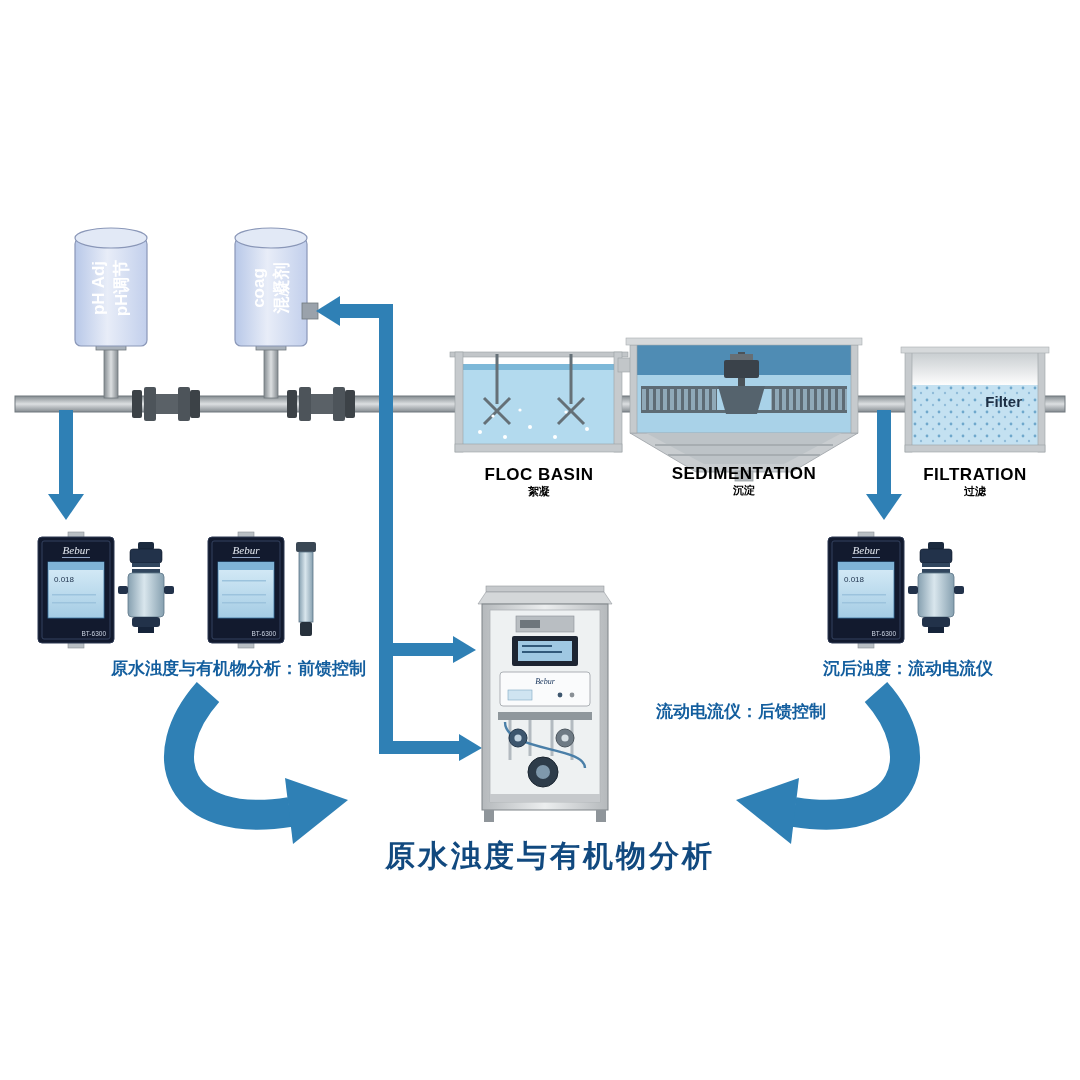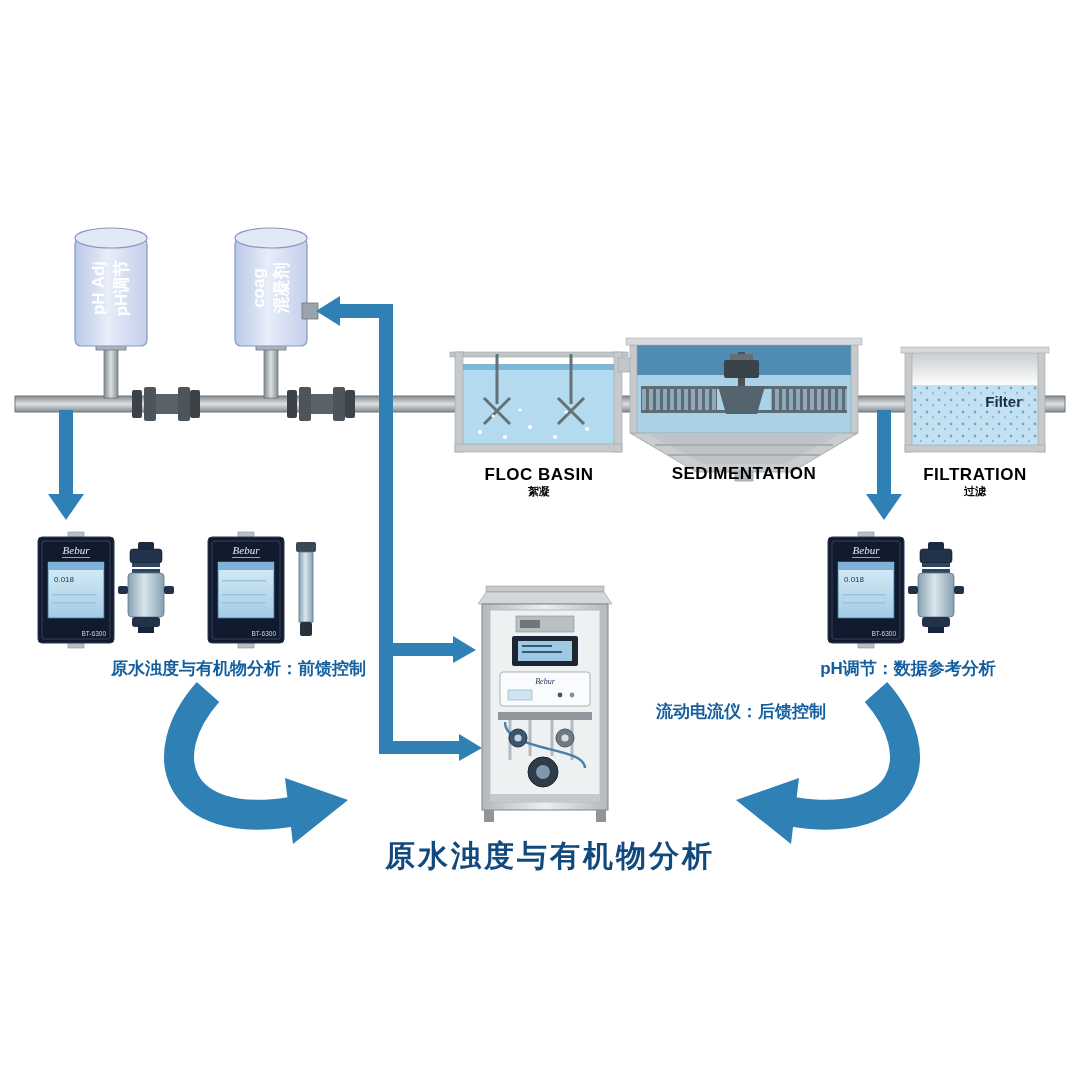--- a/index.html
+++ b/index.html
@@ -319,25 +319,26 @@
 </div>
 
 <div class="abs filter-word" style="left:938px;top:393px;width:84px;">Filter</div>
 
 <div class="abs stage-label" style="left:453px;top:464px;width:172px;">
   <div class="stage-en">FLOC BASIN</div>
   <div class="stage-zh">絮凝</div>
 </div>
 <div class="abs stage-label" style="left:628px;top:463px;width:232px;">
   <div class="stage-en">SEDIMENTATION</div>
+  <div class="stage-zh">沉淀</div>
 </div>
 <div class="abs stage-label" style="left:903px;top:464px;width:144px;">
   <div class="stage-en">FILTRATION</div>
   <div class="stage-zh">过滤</div>
 </div>
 
 <div class="abs annotation" style="left:36px;top:657px;width:330px;">原水浊度与有机物分析：前馈控制</div>
 <div class="abs annotation" style="left:606px;top:700px;width:220px;">流动电流仪：后馈控制</div>
-<div class="abs annotation" style="left:788px;top:657px;width:240px;text-align:center;">pH调节：数据参考分析</div>
+<div class="abs annotation" style="left:788px;top:657px;width:240px;text-align:center;">沉后浊度：流动电流仪</div>
 
 <div class="abs title" style="left:340px;top:836px;width:420px;">原水浊度与有机物分析</div>
 
 </div>
 
 </body></html>

